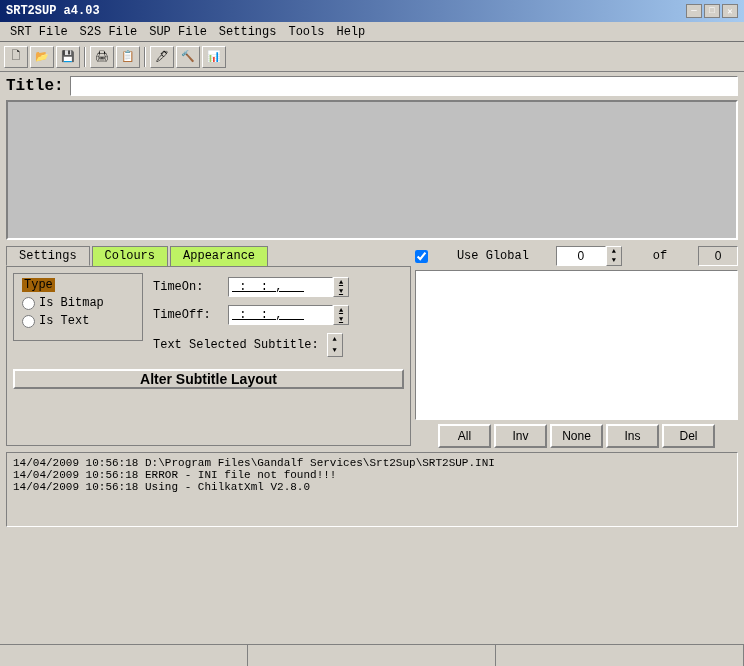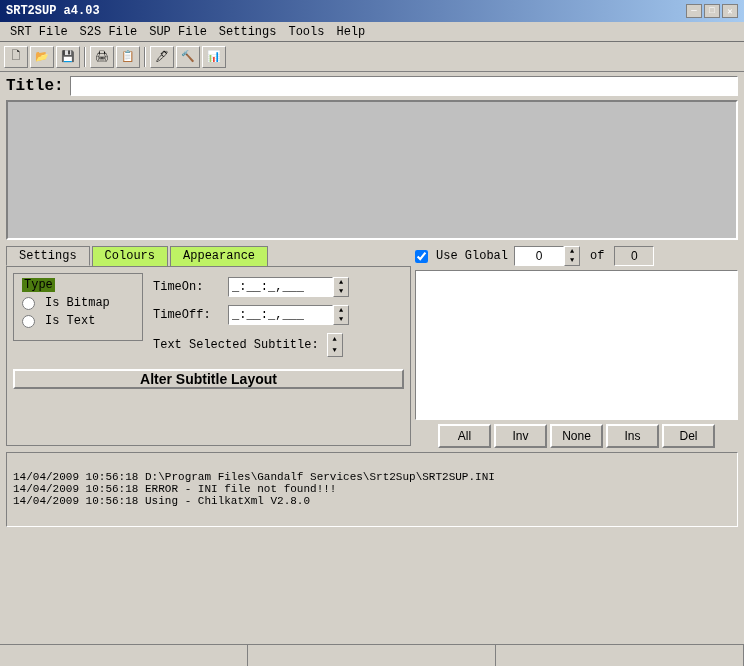--- a/index.html
+++ b/index.html
@@ -171,30 +171,29 @@
       padding: 4px 8px 8px 8px;
       margin-bottom: 8px;
       display: inline-block;
       vertical-align: top;
       width: 130px;
     }
     .group-label {
       font-size: 12px;
       margin-top: -12px;
       margin-bottom: 4px;
-      background: #4d7c0f;
+      background: #a16207;
       display: inline-block;
       padding: 0 2px;
     }
     .radio-row {
       display: flex;
       align-items: center;
       margin-bottom: 4px;
       font-size: 12px;
-      gap: 6px;
     }
     .radio-row input[type=radio] {
       margin-right: 4px;
     }
 
     
     .time-section {
       display: inline-block;
       vertical-align: top;
       margin-left: 10px;
@@ -207,20 +206,21 @@
       gap: 10px;
     }
     .time-label {
       font-size: 12px;
       width: 65px;
     }
     .time-input-wrap {
       position: relative;
       display: flex;
       align-items: flex-start;
+      text-decoration: underline;
     }
     .time-input {
       width: 105px;
       height: 20px;
       background: white;
       border: 1px solid;
       border-color: #808080 #ffffff #ffffff #808080;
       font-size: 12px;
       padding: 1px 3px;
       font-family: 'Courier New', monospace;
@@ -270,20 +270,21 @@
     
     .right-panel {
       flex: 1;
     }
 
     .use-global-row {
       display: flex;
       align-items: center;
       margin-bottom: 4px;
       gap: 6px;
+      justify-content: space-between;
     }
     .use-global-row input[type=checkbox] {
       margin-right: 2px;
     }
     .counter-input {
       width: 50px;
       height: 20px;
       background: white;
       border: 1px solid;
       border-color: #808080 #ffffff #ffffff #808080;
@@ -315,21 +316,21 @@
       border-color: #ffffff #808080 #808080 #ffffff;
       font-size: 12px;
       cursor: pointer;
     }
 
     
     .log-area {
       background: #d4d0c8;
       border: 1px solid;
       border-color: #808080 #ffffff #ffffff #808080;
-      padding: 18px 6px;
+      padding: 4px 6px;
       height: 75px;
       overflow-y: auto;
       font-family: 'Courier New', monospace;
       font-size: 11px;
       margin-top: 4px;
     }
     .log-line {
       white-space: nowrap;
     }
 

